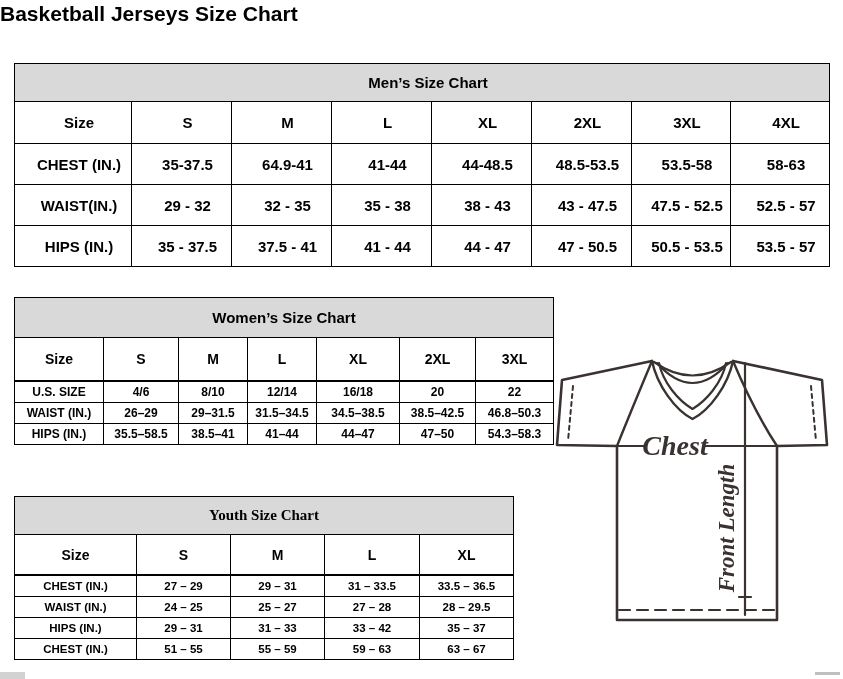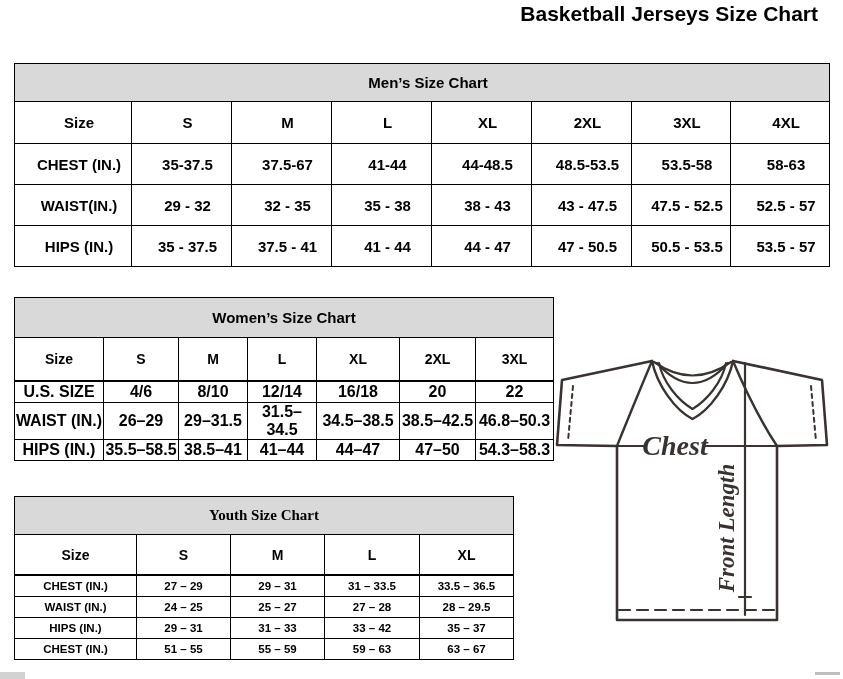--- a/index.html
+++ b/index.html
@@ -2,41 +2,41 @@
 <html><head>
 <meta charset="utf-8">
 <style>
   html,body{margin:0;padding:0;}
   body{
     width:843px;height:679px;position:relative;background:#ffffff;
     font-family:"Liberation Sans",sans-serif;color:#000;overflow:hidden;
   }
   .page-title{
     position:absolute;top:2px;left:0;width:818px;margin:0;
-    text-align:right;font-size:21px;font-weight:bold;
+    text-align:left;font-size:21px;font-weight:bold;
     font-family:"Liberation Sans",sans-serif;
   }
   table.size-table{
     position:absolute;border-collapse:collapse;table-layout:fixed;
     background:#fff;text-align:center;font-weight:bold;color:#000;
     font-family:"Liberation Sans",sans-serif;
   }
   table.size-table th,table.size-table td{border:1px solid #000;padding:0;vertical-align:middle;}
   table.size-table .title-row th{background:#d9d9d9;font-size:15px;}
 
   #mens{left:14px;top:63px;width:815px;}
   #mens th,#mens td{border-width:1.5px;padding-left:12px;}
   #mens .title-row th{height:37px;}
   #mens .size-row th{height:41px;font-size:15px;}
   #mens .data-row th,#mens .data-row td{height:40px;font-size:15px;}
 
   #womens{left:14px;top:297px;width:539px;}
   #womens .title-row th{height:39px;margin-left:44px;}
   #womens .size-row th{height:42px;font-size:14px;border-bottom:2px solid #000;}
-  #womens .data-row th,#womens .data-row td{height:20px;font-size:16px;}
+  #womens .data-row th,#womens .data-row td{height:20px;font-size:12px;}
 
   #youth{left:14px;top:496px;width:499px;}
   #youth .title-row th{height:37px;font-family:Liberation Serif, serif;}
   #youth .size-row th{height:39px;font-size:14px;border-bottom:2px solid #000;}
   #youth .data-row th,#youth .data-row td{height:20px;font-size:11.5px;}
 
   .jersey-wrap{position:absolute;left:553px;top:353px;width:285px;height:290px;}
   .frag{position:absolute;}
   #frag-left{left:0;top:672px;width:25px;height:7px;background:#d2d2d2;}
   #frag-right{left:815px;top:672px;width:25px;height:3px;background:#bfbfbf;}
@@ -67,21 +67,21 @@
         <th>M</th>
         <th>L</th>
         <th>XL</th>
         <th>2XL</th>
         <th>3XL</th>
         <th>4XL</th>
       </tr>
       <tr class="data-row">
         <th>CHEST (IN.)</th>
         <td>35-37.5</td>
-        <td>37.5-67</td>
+        <td>64.9-41</td>
         <td>41-44</td>
         <td>44-48.5</td>
         <td>48.5-53.5</td>
         <td>53.5-58</td>
         <td>58-63</td>
       </tr>
       <tr class="data-row">
         <th>WAIST(IN.)</th>
         <td>29 - 32</td>
         <td>32 - 35</td>

